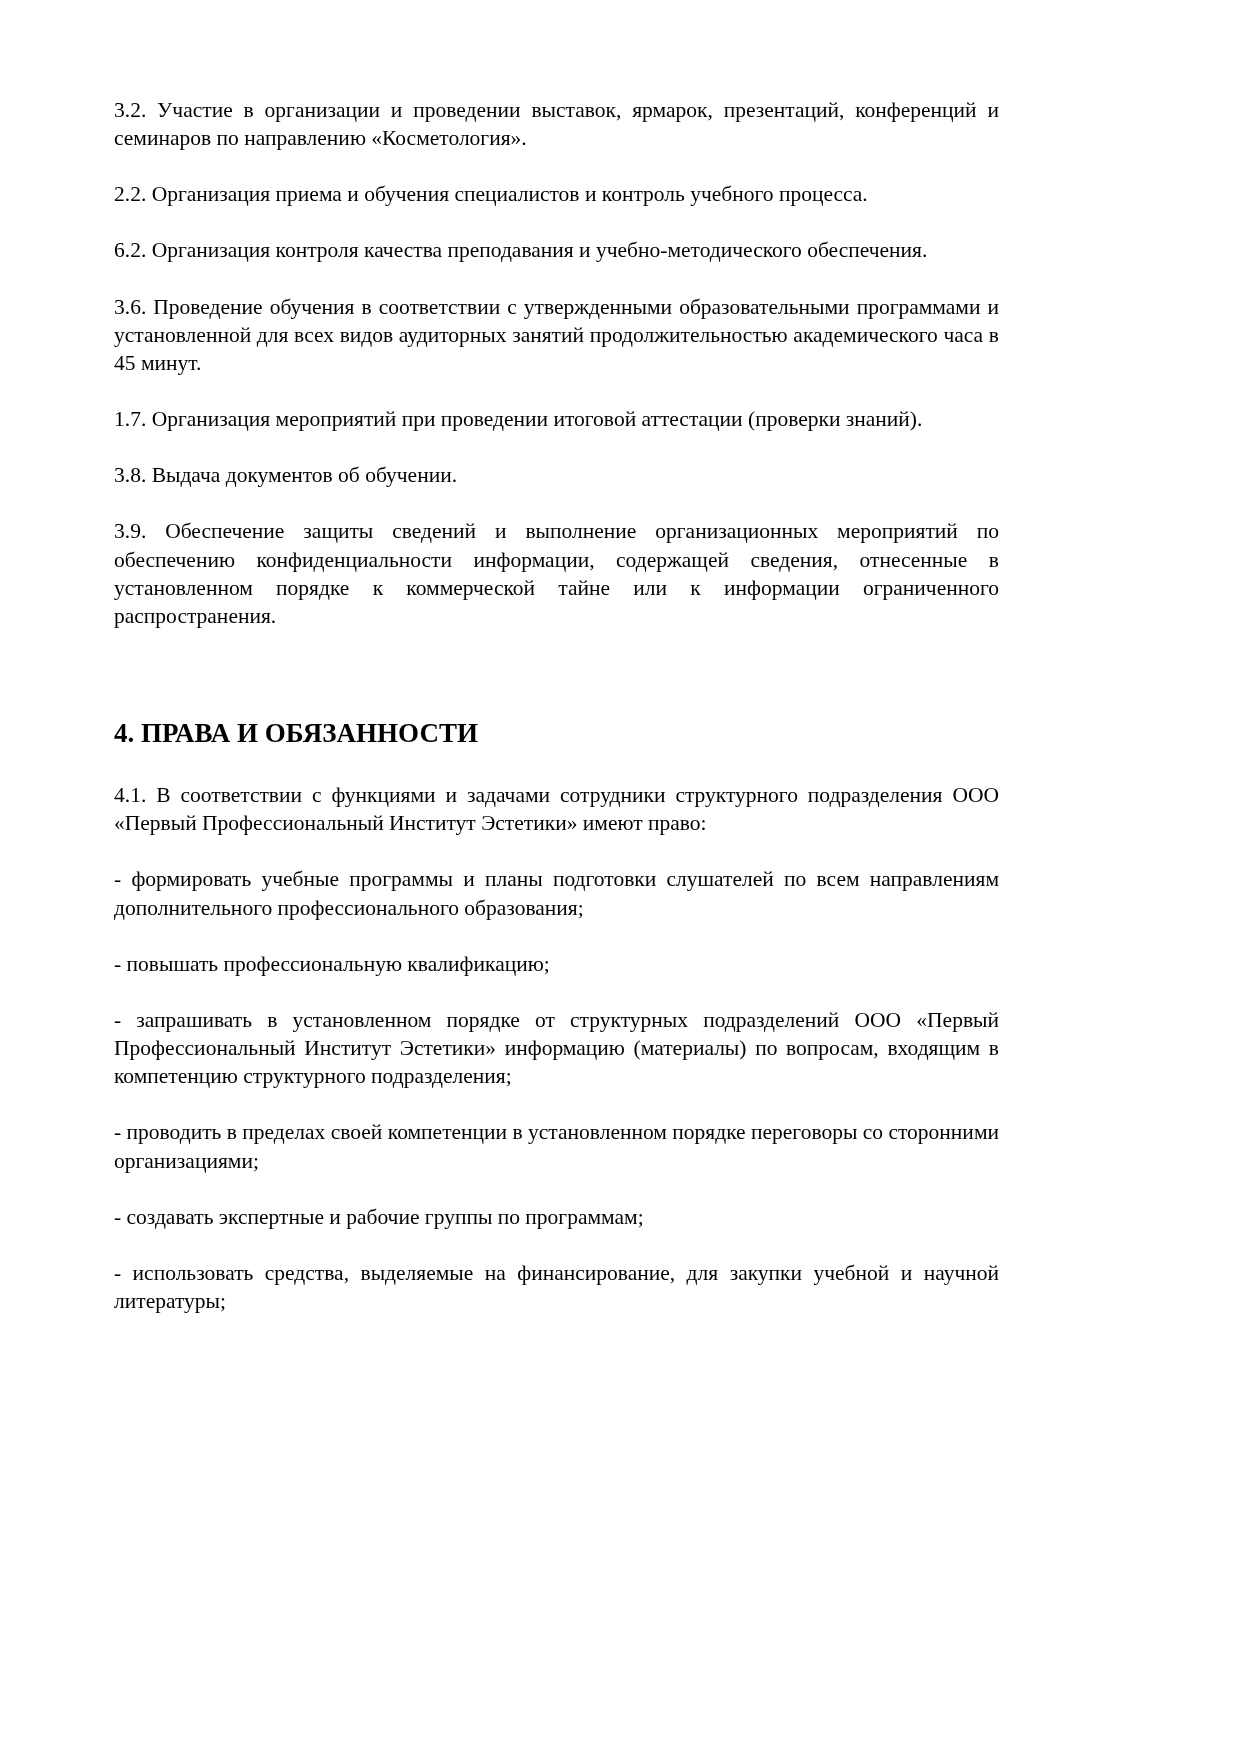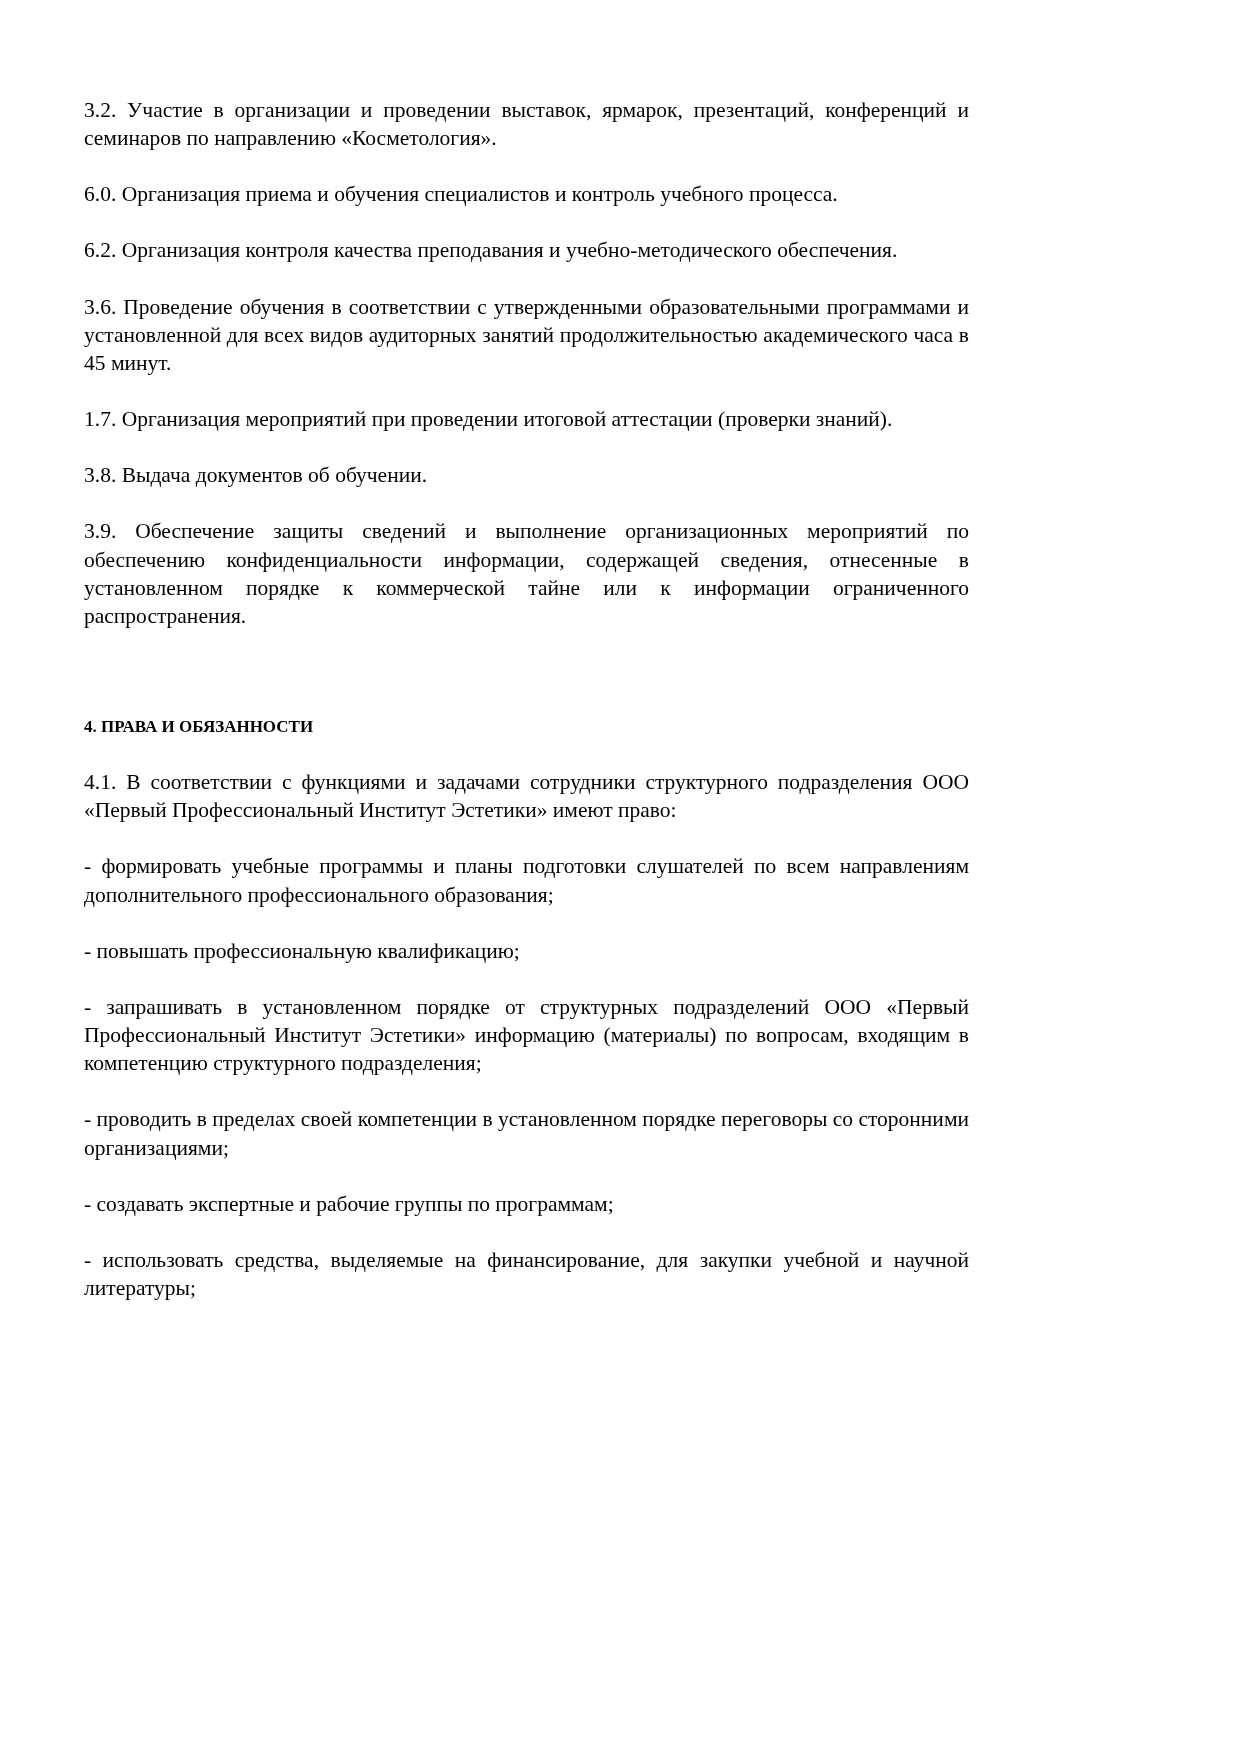--- a/index.html
+++ b/index.html
@@ -11,56 +11,56 @@
     width: 1240px;
     height: 1754px;
     font-family: "Liberation Serif", "DejaVu Serif", serif;
     color: #000000;
     overflow: hidden;
   }
   .page {
     box-sizing: border-box;
     width: 1240px;
     height: 1754px;
-    padding: 96px 150px 60px 84px;
+    padding: 96px 150px 60px 114px;
     position: relative;
   }
   .doc-body {
     width: 885px;
   }
   p.para {
     margin: 0 0 28px 0;
     font-size: 21.5px;
     line-height: 1.31;
     text-align: justify;
     text-indent: 0;
     hyphens: none;
   }
   p.para:last-child {
     margin-bottom: 0;
   }
   .section-heading {
     margin: 0 0 30px 0;
-    font-size: 17px;
+    font-size: 27px;
     font-weight: bold;
     line-height: 1.3;
     text-align: left;
   }
   .spacer-block {
     height: 58px;
   }
 </style>
 </head>
 <body>
 
 <div class="page">
   <div class="doc-body">
 
     <p class="para">3.2. Участие в организации и проведении выставок, ярмарок, презентаций, конференций и семинаров по направлению «Косметология».</p>
-    <p class="para">6.0. Организация приема и обучения специалистов и контроль учебного процесса.</p>
+    <p class="para">2.2. Организация приема и обучения специалистов и контроль учебного процесса.</p>
     <p class="para">6.2. Организация контроля качества преподавания и учебно-методического обеспечения.</p>
     <p class="para">3.6. Проведение обучения в соответствии с утвержденными образовательными программами и установленной для всех видов аудиторных занятий продолжительностью академического часа в 45 минут.</p>
     <p class="para">1.7. Организация мероприятий при проведении итоговой аттестации (проверки знаний).</p>
     <p class="para">3.8. Выдача документов об обучении.</p>
     <p class="para">3.9. Обеспечение защиты сведений и выполнение организационных мероприятий по обеспечению конфиденциальности информации, содержащей сведения, отнесенные в установленном порядке к коммерческой тайне или к информации ограниченного распространения.</p>
 
     <div class="spacer-block"></div>
 
     <h2 class="section-heading">4. ПРАВА И ОБЯЗАННОСТИ</h2>
 

